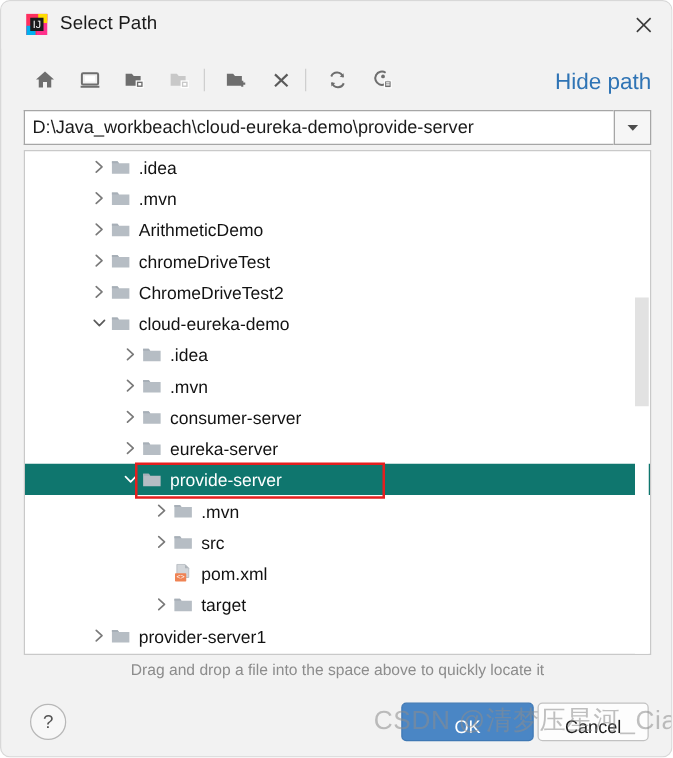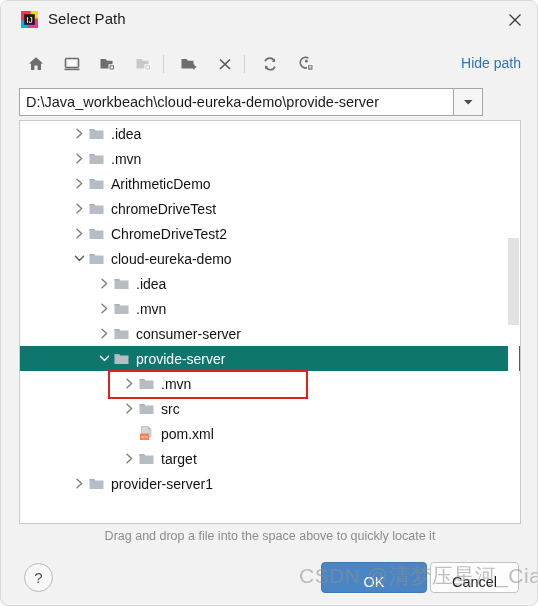--- a/index.html
+++ b/index.html
@@ -56,28 +56,28 @@
     display: flex; align-items: center; justify-content: center;
     cursor: pointer;
   }
   .tb-sep {
     position: absolute; top: 12px;
     width: 1px; height: 18px;
     background: #cfcfcf;
   }
   #hide-path {
     position: absolute; right: 18px; top: 12px;
-    font-size: 14px; color: #2f74b5;
+    font-size: 18px; color: #2f74b5;
     cursor: pointer;
   }
 
   
   #pathrow {
     position: absolute; left: 18px; top: 87px;
-    width: 464px; height: 28px;
+    width: 502px; height: 28px;
     box-sizing: border-box;
     display: flex;
   }
   #path-input {
     flex: 1;
     box-sizing: border-box;
     border: 1px solid #a6a6a6;
     border-right: none;
     background: #ffffff;
     font-family: "Liberation Sans", sans-serif;
@@ -450,20 +450,34 @@
     </svg>
           </span>
           <span class="folder-ico">
             <svg width="15" height="12" viewBox="0 0 15 12">
       <path d="M0.5 1 L5 1 L6.2 2.6 L14.5 2.6 L14.5 11 L0.5 11 Z" fill="#b6bdc4"></path>
       <path d="M0.5 1 L5 1 L6.2 2.6 L0.5 2.6 Z" fill="#a7afb7"></path>
     </svg>
           </span>
           <span class="row-label">consumer-server</span>
         </div>
+        <div class="row" style="padding-left: 75px;">
+          <span class="twisty">
+            <svg width="9" height="11" viewBox="0 0 9 11">
+      <path d="M2 1.3 L6.6 5.5 L2 9.7" fill="none" stroke="#7a7a7a" stroke-width="1.35" stroke-linecap="round" stroke-linejoin="round"></path>
+    </svg>
+          </span>
+          <span class="folder-ico">
+            <svg width="15" height="12" viewBox="0 0 15 12">
+      <path d="M0.5 1 L5 1 L6.2 2.6 L14.5 2.6 L14.5 11 L0.5 11 Z" fill="#b6bdc4"></path>
+      <path d="M0.5 1 L5 1 L6.2 2.6 L0.5 2.6 Z" fill="#a7afb7"></path>
+    </svg>
+          </span>
+          <span class="row-label">eureka-server</span>
+        </div>
         <div class="row selected" style="padding-left: 75px;">
           <span class="twisty">
             <svg width="11" height="9" viewBox="0 0 11 9">
       <path d="M1.4 2.3 L5.5 6.5 L9.6 2.3" fill="none" stroke="#ffffff" stroke-width="1.35" stroke-linecap="round" stroke-linejoin="round"></path>
     </svg>
           </span>
           <span class="folder-ico">
             <svg width="15" height="12" viewBox="0 0 15 12">
       <path d="M0.5 1 L5 1 L6.2 2.6 L14.5 2.6 L14.5 11 L0.5 11 Z" fill="#b6bdc4"></path>
       <path d="M0.5 1 L5 1 L6.2 2.6 L0.5 2.6 Z" fill="#a7afb7"></path>

